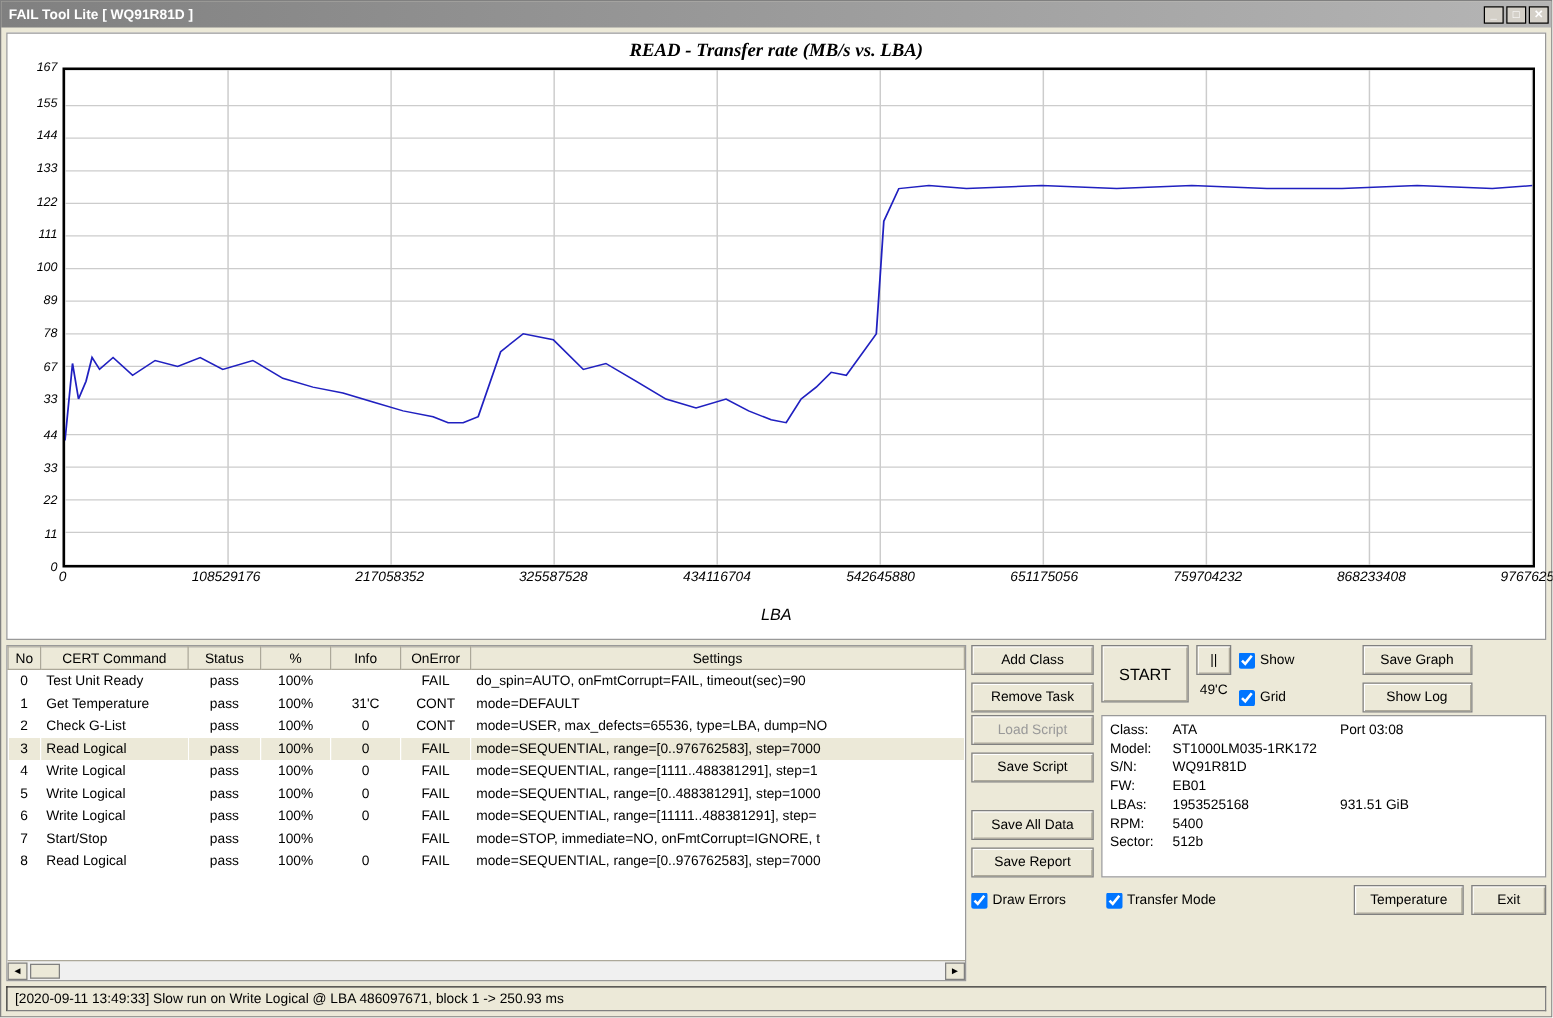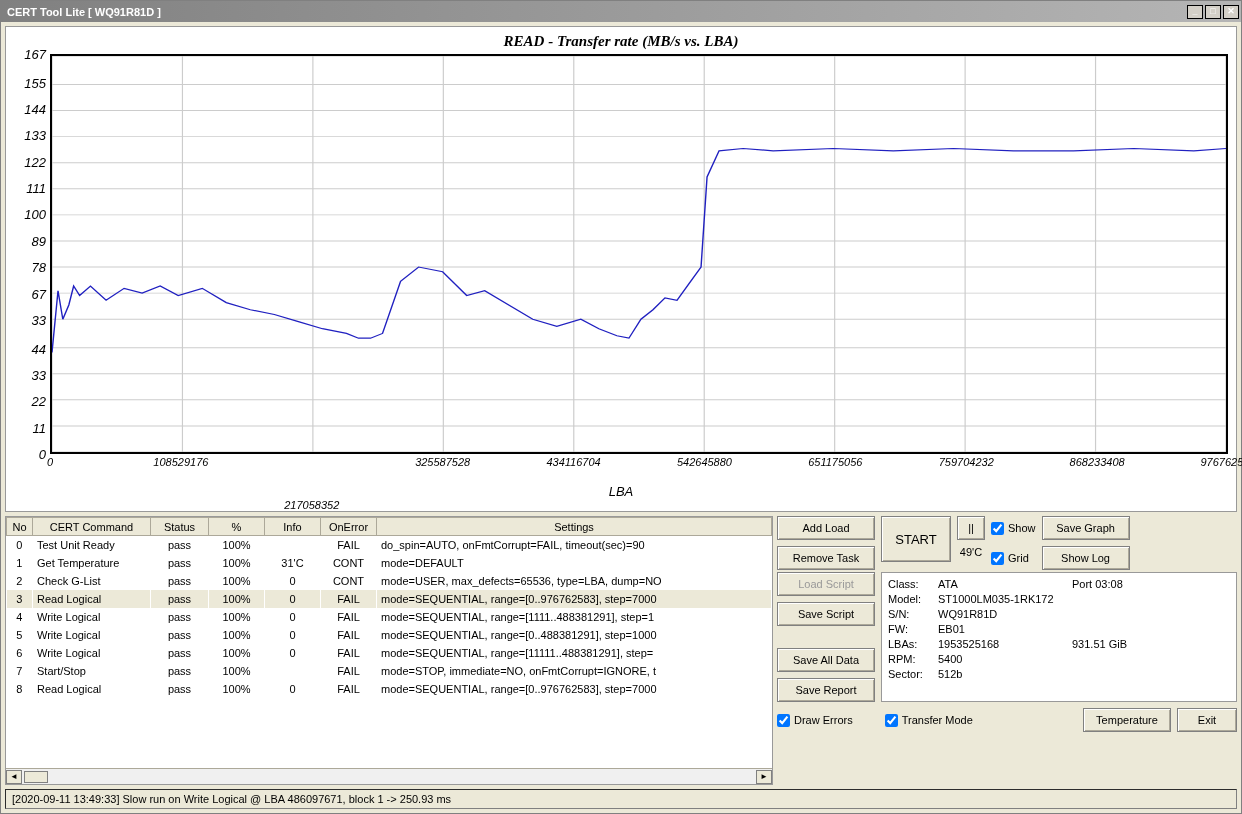--- a/index.html
+++ b/index.html
@@ -6,21 +6,21 @@
   html, body { margin: 0; padding: 0; font-family: "Tahoma", "MS Sans Serif", Arial, sans-serif; font-size: 11px; color: #000; background: #fff; }
   .window { width: 1242px; height: 814px; background: #ece9d8; border: 1px solid #808080; display: flex; flex-direction: column; }
   .titlebar { height: 21px; background: linear-gradient(to right, #808080, #b5b5b5); color: #fff; display: flex; align-items: center; padding: 0 2px 0 6px; font-weight: bold; font-size: 11px; }
   .titlebar .spacer { flex: 1; }
   .tb-btn { width: 16px; height: 14px; border: 1px solid #000; background: #d4d0c8; margin-left: 2px; font-size: 9px; line-height: 10px; text-align: center; font-weight: bold; font-family: Arial; cursor: default; }
   .client { flex: 1; padding: 4px; display: flex; flex-direction: column; gap: 4px; }
   .chart-panel { background: #fff; border: 1px solid #999; padding: 6px 8px 4px 8px; height: 486px; position: relative; font-style: italic; }
   .chart-title { font-family: "Times New Roman", serif; font-weight: bold; font-size: 15px; text-align: center; margin-bottom: 4px; }
   .chart-body { display: flex; height: 400px; }
   .yaxis { width: 36px; position: relative; }
-  .ytick { position: absolute; right: 4px; transform: translateY(-50%); font-size: 13px; text-align: center; }
+  .ytick { position: absolute; right: 4px; transform: translateY(-50%); font-size: 10px; text-align: center; }
   .plot-wrap { flex: 1; position: relative; border: 2px solid #000; background: #fff; }
   .grid line { stroke: #ccc; stroke-width: 1; }
   .series { stroke: #2020c0; stroke-width: 1.2; fill: none; }
   .xaxis { display: flex; margin-left: 36px; position: relative; height: 16px; }
   .xtick { position: absolute; transform: translateX(-50%); top: 2px; font-size: 11px; white-space: nowrap; }
   .xlabel { text-align: center; font-size: 13px; margin-top: 14px; }
 
   .lower { display: flex; gap: 4px; flex: 1; }
   .table-panel { flex: 1; border: 1px solid #999; background: #fff; display: flex; flex-direction: column; min-width: 0; }
   .tbl { border-collapse: collapse; width: 100%; table-layout: fixed; font-size: 11px; }
@@ -37,35 +37,35 @@
   .scroll-h { height: 16px; border-top: 1px solid #aca899; background: #f0f0f0; position: relative; display: flex; align-items: center; }
   .scroll-h .arrow { width: 16px; height: 14px; border: 1px solid #808080; background: #ece9d8; font-size: 8px; text-align: center; line-height: 12px; }
   .scroll-h .thumb { margin-left: 2px; width: 24px; height: 12px; border: 1px solid #808080; background: #ece9d8; }
 
   .controls { width: 460px; display: flex; flex-direction: column; gap: 2px; }
   .ctrl-row { display: flex; gap: 6px; }
   .ctrl-col { display: flex; flex-direction: column; gap: 6px; }
   .btn { border: 1px solid #808080; background: #ece9d8; height: 24px; padding: 0 8px; font-size: 11px; display: inline-flex; align-items: center; justify-content: center; cursor: default; box-shadow: inset 1px 1px 0 #fff, inset -1px -1px 0 #aca899; }
   .btn.wide { width: 98px; }
   .btn.big { height: 46px; width: 70px; font-size: 13px; }
-  .btn.med { width: 88px; }
+  .btn.med { width: 88px; margin-left: 48px; }
   .btn-dis { color: #999; }
   .panel-box { border: 1px solid #999; background: #fff; padding: 4px 6px; font-size: 11px; line-height: 15px; }
   .chk { display: inline-flex; align-items: center; gap: 4px; }
   .chk input { width: 13px; height: 13px; margin: 0; }
   .temp-txt { font-size: 11px; text-align: center; }
 
   .status { border: 1px inset #808080; background: #ece9d8; padding: 3px 6px; font-size: 11px; height: 20px; }
 </style>
 </head>
 <body>
 
 <div class="window">
   <div class="titlebar">
-    <span>CERT Tool Lite  [  WQ91R81D  ]</span>
+    <span>FAIL Tool Lite  [  WQ91R81D  ]</span>
     <span class="spacer"></span>
     <span class="tb-btn">_</span>
     <span class="tb-btn">□</span>
     <span class="tb-btn">✕</span>
   </div>
 
   <div class="client">
 
     <div class="chart-panel">
       <div class="chart-title">READ - Transfer rate (MB/s vs. LBA)</div>
@@ -118,21 +118,21 @@
                 <line x1="888.8888888888888" y1="0" x2="888.8888888888888" y2="400"></line>
                 <line x1="1000" y1="0" x2="1000" y2="400"></line>
               </g>
             <path id="seriespath" class="series" d="M0 299.4011976047904 L5.118951198482844 237.125748502994 L9.21411215726912 265.8682634730539 L14.333063355751964 251.49700598802397 L18.42822431453824 232.3353293413174 L23.547175513021084 241.91616766467067 L32.76128767029021 232.3353293413174 L46.0705607863456 246.7065868263473 L61.42741438179413 234.7305389221557 L76.78426797724266 239.52095808383234 L92.1411215726912 232.3353293413174 L107.49797516813973 241.91616766467067 L127.9737799620711 234.7305389221557 L148.44958475600248 249.10179640718565 L168.92538954993387 256.2874251497006 L189.40119434386523 261.07784431137725 L209.87699913779662 268.2634730538922 L230.352803931728 275.44910179640715 L250.82860872565936 280.23952095808386 L261.06651112262506 285.02994011976045 L271.30441351959075 285.02994011976045 L281.54231591655645 280.23952095808386 L296.89916951200496 227.5449101796407 L312.2560231074535 213.17365269461078 L332.7318279013849 217.96407185628743 L353.20763269531625 241.91616766467067 L368.5644862907648 237.125748502994 L389.04029108469615 251.49700598802397 L409.51609587862754 265.8682634730539 L429.9919006725589 273.05389221556885 L450.4677054664903 265.8682634730539 L465.8245590619389 275.44910179640715 L481.1814126573874 282.63473053892216 L491.41931505435304 285.02994011976045 L501.65721745131873 265.8682634730539 L511.8951198482844 256.2874251497006 L522.1330222452501 244.31137724550896 L532.3709246422158 246.7065868263473 L542.6088270391815 229.94011976047904 L552.8467294361473 213.17365269461078 L557.9656806346301 122.1556886227545 L568.2035830315957 95.80838323353294 L588.6793878255271 93.41317365269458 L614.2741438179413 95.80838323353294 L665.4636558027698 93.41317365269458 L716.6531677875982 95.80838323353294 L767.8426797724267 93.41317365269458 L819.0321917572551 95.80838323353294 L870.2217037420835 95.80838323353294 L921.411215726912 93.41317365269458 L972.6007277117404 95.80838323353294 L1000 93.41317365269458 "></path>
           </svg>
         </div>
       </div>
       <div class="xaxis" id="xaxis">
           <div class="xtick" style="left: 0%;">0</div>
           <div class="xtick" style="left: 11.1111%;">108529176</div>
-          <div class="xtick" style="left: 22.2222%; margin-top: 43px;">217058352</div>
+          <div class="xtick" style="left: 22.2222%;">217058352</div>
           <div class="xtick" style="left: 33.3333%;">325587528</div>
           <div class="xtick" style="left: 44.4444%;">434116704</div>
           <div class="xtick" style="left: 55.5556%;">542645880</div>
           <div class="xtick" style="left: 66.6667%;">651175056</div>
           <div class="xtick" style="left: 77.7778%;">759704232</div>
           <div class="xtick" style="left: 88.8889%;">868233408</div>
           <div class="xtick" style="left: 100%;">976762584</div>
         </div>
       <div class="xlabel">LBA</div>
     </div>
@@ -241,21 +241,21 @@
           <span class="arrow">◄</span>
           <span class="thumb"></span>
           <span style="flex:1"></span>
           <span class="arrow">►</span>
         </div>
       </div>
 
       <div class="controls">
         <div class="ctrl-row">
           <div class="ctrl-col">
-            <button class="btn wide">Add Load</button>
+            <button class="btn wide">Add Class</button>
             <button class="btn wide">Remove Task</button>
           </div>
           <div class="ctrl-col">
             <button class="btn big">START</button>
           </div>
           <div class="ctrl-col" style="align-items:center;">
             <button class="btn" style="width:28px">||</button>
             <div class="temp-txt">49'C</div>
           </div>
           <div class="ctrl-col" style="justify-content:space-around;">

